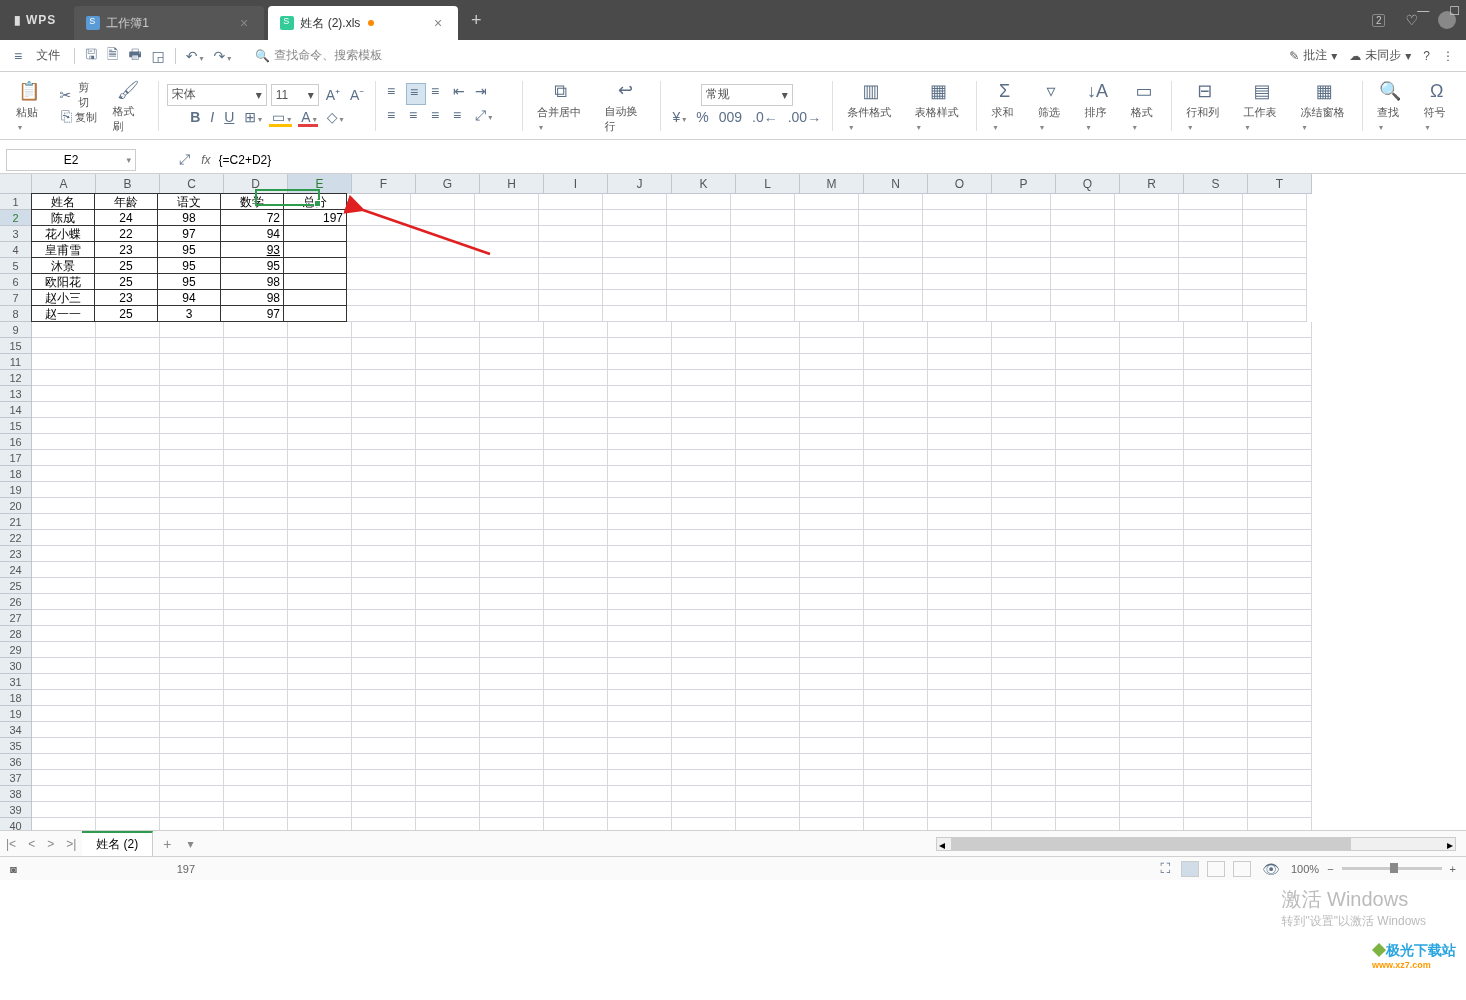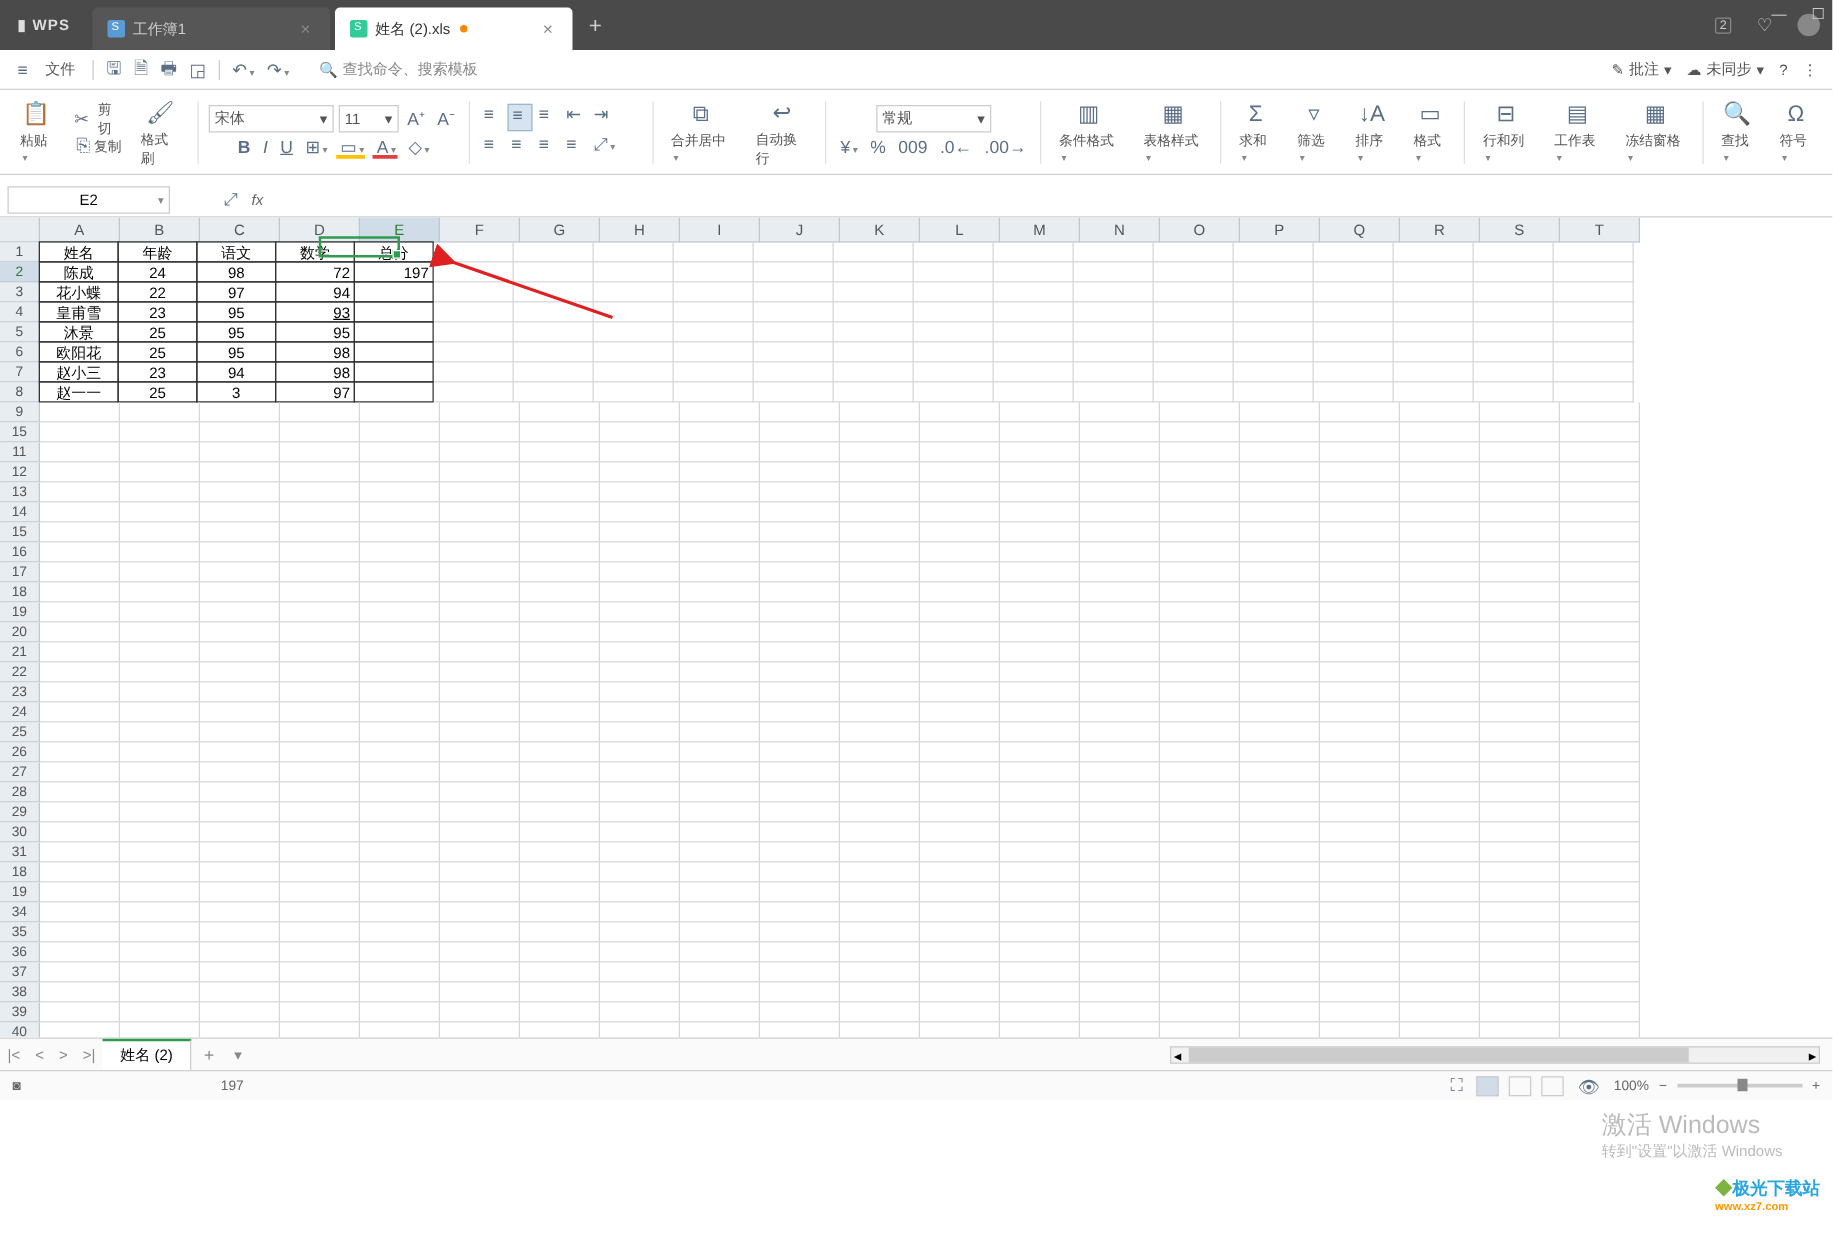--- a/index.html
+++ b/index.html
@@ -323,20 +323,21 @@
     </div>
 </div>
 
 <div class="fbar">
   <div class="namebox">
       <span>E2</span>
     </div>
   <div class="fxarea">
     <span class="ic2">⤢</span>
     <span class="fx">fx</span>
+    <input class="formula-input" value="{=C2+D2}" style="">
   </div>
 </div>
 
 <div class="gridwrap">
   <div class="corner"></div>
   <div class="colhdrs" id="colhdrs">
       <div class="colhdr" style="width: 64px;">A</div>
       <div class="colhdr" style="width: 64px;">B</div>
       <div class="colhdr" style="width: 64px;">C</div>
       <div class="colhdr" style="width: 64px;">D</div>

